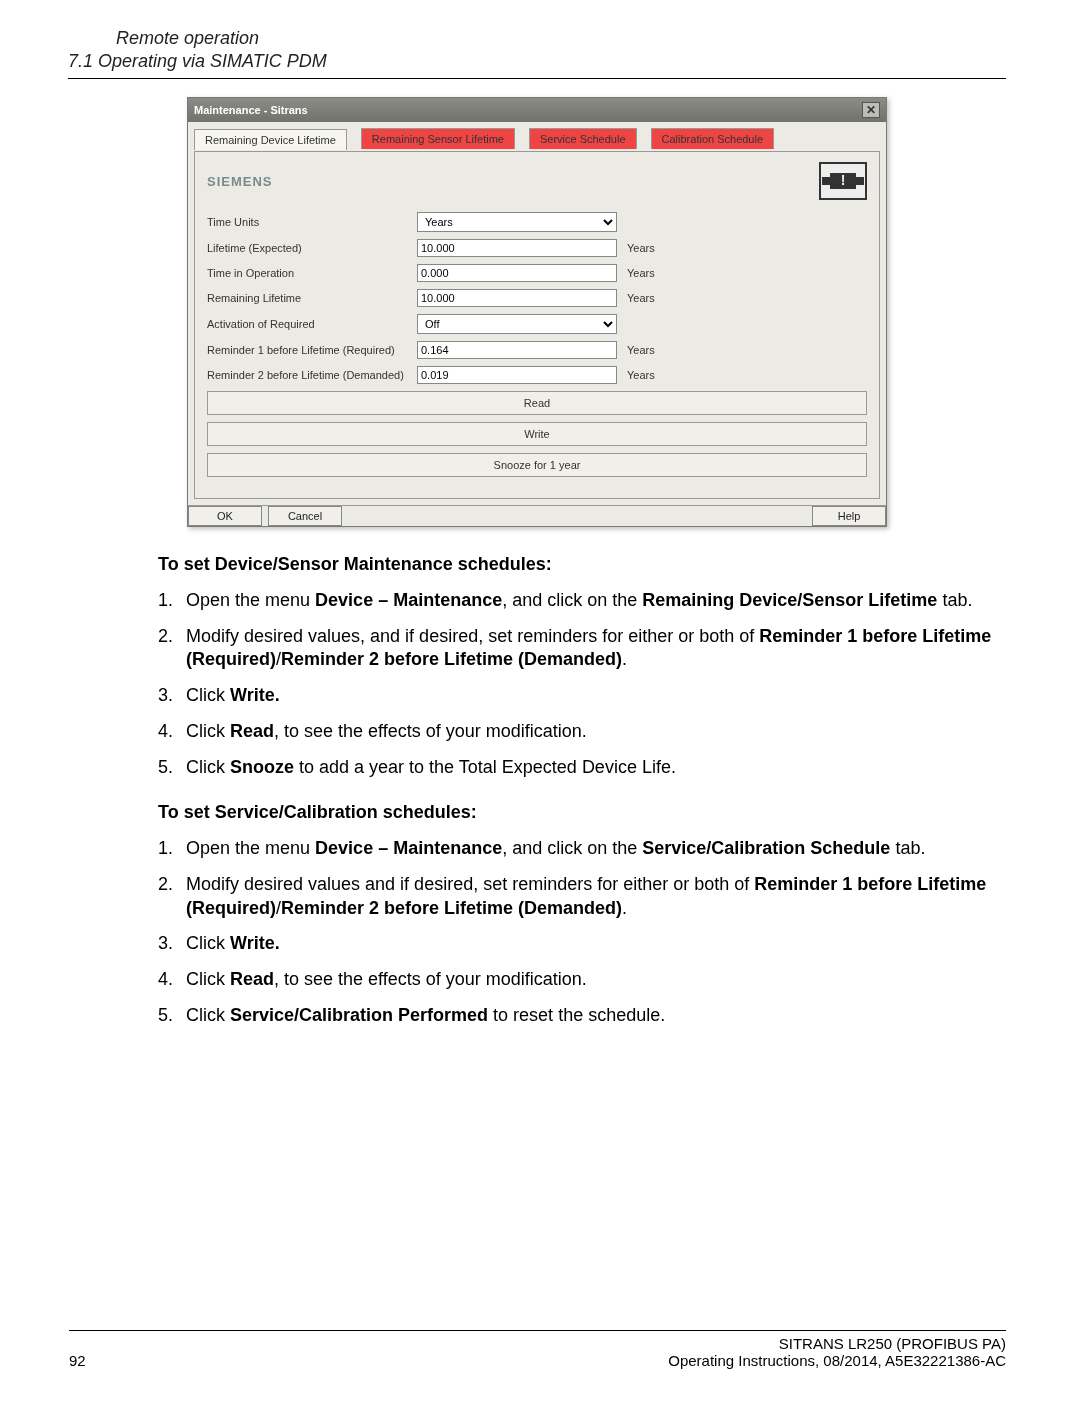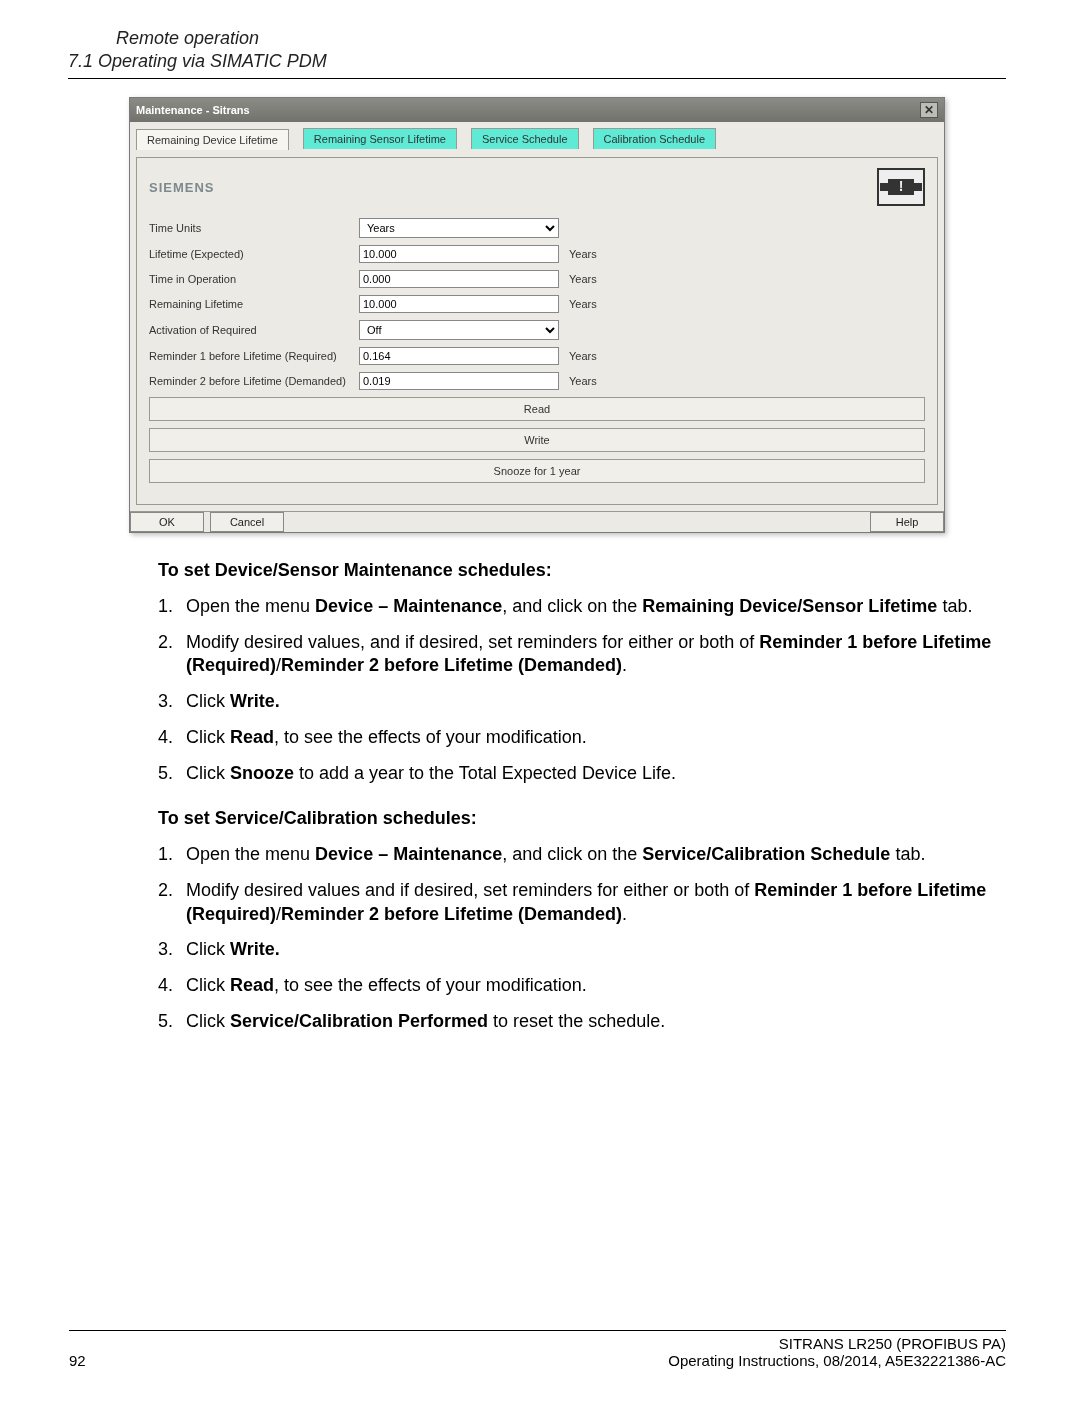--- a/index.html
+++ b/index.html
@@ -10,21 +10,21 @@
       background: #fff;
       color: #000;
       padding: 28px 68px 36px 68px;
       position: relative;
     }
     .hdr-title { font-style: italic; font-size: 18px; color: #222; margin-left: 48px; }
     .hdr-sub { font-style: italic; font-size: 18px; color: #222; margin-top: 2px; }
     .hr { border: none; border-top: 1px solid #000; margin: 6px 0 18px 0; }
     .shot-wrap { display: flex; justify-content: center; margin: 10px 0 26px 0; }
     .dialog {
-      width: 816px;
+      width: 700px;
       background: #eceae4;
       border: 1px solid #7a7a7a;
       box-shadow: 2px 2px 5px rgba(0,0,0,.25);
       font-size: 11px;
     }
     .titlebar {
       background: linear-gradient(#8c8c86,#72726c);
       color: #fff;
       padding: 4px 6px;
       display: flex;
@@ -35,31 +35,31 @@
     .close-x {
       width: 18px; height: 16px;
       background: #bdbdb7;
       display:flex;align-items:center;justify-content:center;
       font-size: 12px; color:#333;
       border:1px solid #555;
     }
     .tabs { display:flex; padding: 6px 6px 0 6px; gap:14px; }
     .tab {
       padding: 4px 10px;
-      background:#5eead4;
+      background:#ef4444;
       border:1px solid #9a9a94;
       border-bottom:none;
       font-size:11px;
       color:#333;
     }
     .tab.active { background:#f6f5f0; position:relative; top:1px; }
     .tabpane {
       border:1px solid #9a9a94;
       background:#eceae4;
-      margin: 8px 6px 6px 6px;
+      margin: 2px 6px 6px 6px;
       padding: 10px 12px 14px 12px;
     }
     .brandrow { display:flex; align-items:center; justify-content:space-between; margin-bottom:12px; }
     .siemens { font-weight:bold; color:#7c8a8e; letter-spacing:1px; font-size:13px; }
     .statusicon {
       width:48px;height:38px;border:2px solid #333;
       display:flex;align-items:center;justify-content:center;
       background:#eee;
     }
     .statusicon .inner { width:26px;height:16px;background:#333;position:relative; }

